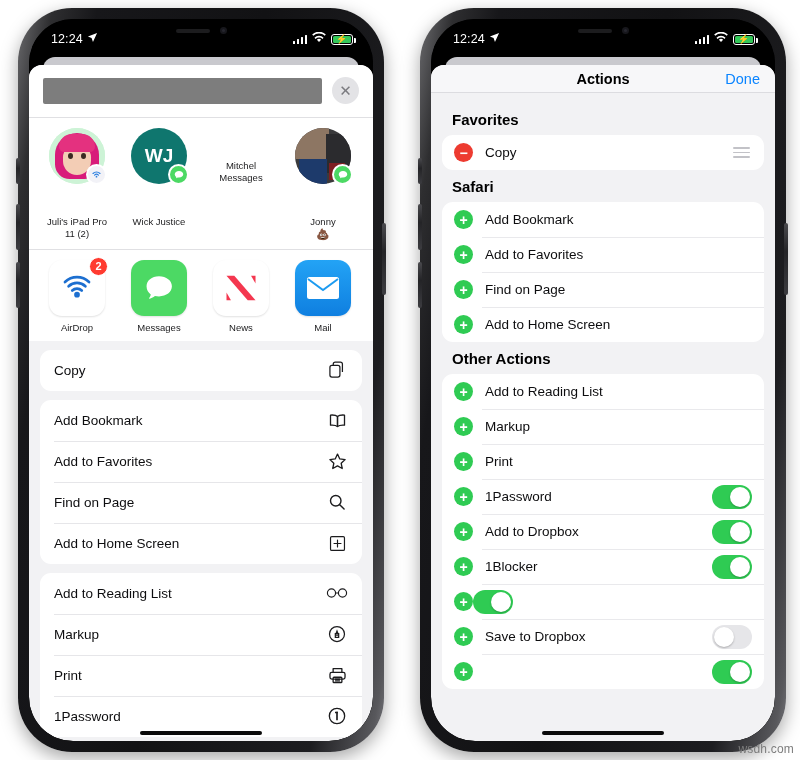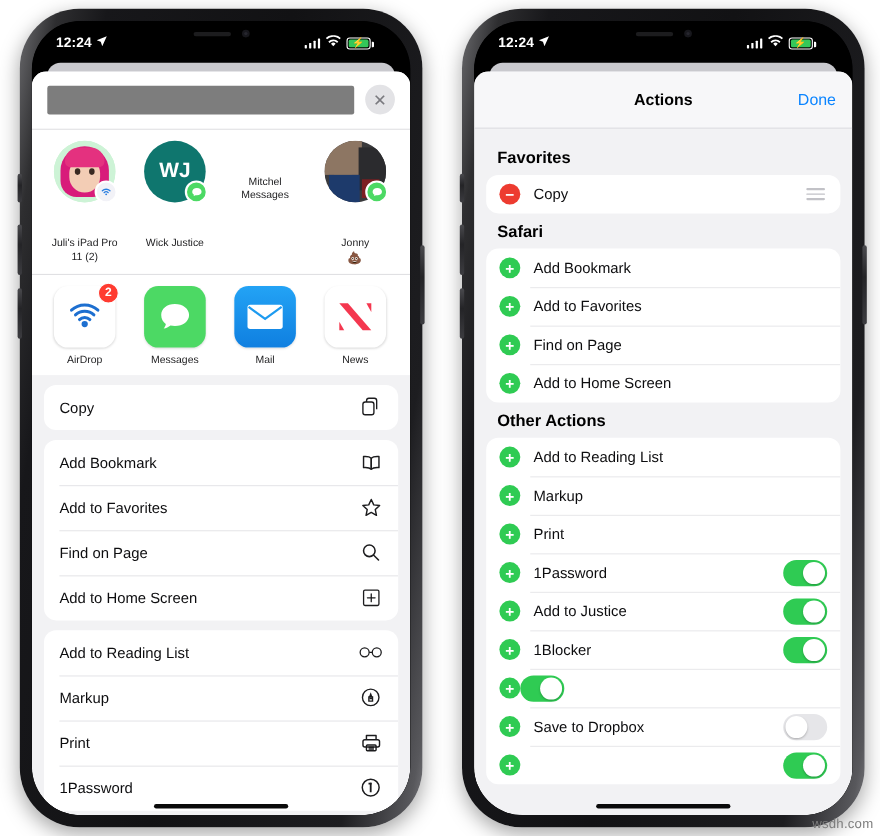--- a/index.html
+++ b/index.html
@@ -51,25 +51,25 @@
     border-bottom-right-radius: 16px;
     z-index: 40;
     display: flex; align-items: center; justify-content: center; gap: 10px;
   }
   .speaker { width: 34px; height: 4px; border-radius: 3px; background: #1c1c1e; }
   .camera  { width: 7px;  height: 7px; border-radius: 50%; background: #17171c; }
   .camera::after { content:''; display:block; width:3px;height:3px;border-radius:50%;background:#26262e;margin:2px auto;}
 
   
   .statusbar {
-    position: absolute; top: 0; left: 0; right: 16px;
+    position: absolute; top: 0; left: 0; right: 0;
     height: 34px; z-index: 30;
     display: flex; align-items: center; justify-content: space-between;
     padding: 6px 20px 0 22px;
-    color: #fff; font-size: 12.5px; font-weight: bold;
+    color: #fff; font-size: 12.5px; font-weight: normal;
   }
   .sb-left { display:flex; align-items:center; gap:4px; letter-spacing:.1px; }
   .loc-arrow { display:inline-block; }
   .sb-right { display:flex; align-items:center; gap:5px; }
   .bars { display:flex; align-items:flex-end; gap:1.5px; height:9px; }
   .bars i { width:2.5px; background:#fff; border-radius:.5px; display:block; }
   .bars i:nth-child(1){height:3px; background:#fff;}
   .bars i:nth-child(2){height:5px;}
   .bars i:nth-child(3){height:7px;}
   .bars i:nth-child(4){height:9px;}
@@ -151,21 +151,21 @@
     padding:0 14px; position:relative;
   }
   .act-row + .act-row::before {
     content:''; position:absolute; left:14px; right:0; top:0; height:.5px; background:#e6e6e9;
   }
   .act-label { font-size:13.5px; color:#0d0d0f; }
   .act-ico { width:22px; height:22px; display:flex;align-items:center;justify-content:center; color:#1c1c1e;}
 
   
   .nav {
-    background:#f7f7f9; height:52px; display:flex; align-items:center;
+    background:#f7f7f9; height:28px; display:flex; align-items:center;
     justify-content:center; position:relative; border-bottom:.5px solid #dcdce0;
   }
   .nav-title { font-size:14.5px; font-weight:bold; color:#000; }
   .nav-done { position:absolute; right:15px; font-size:14.5px; color:#0a84ff; }
   .edit-body { background:#f2f2f4; padding-top:10px; }
   .sec-title {
     font-size:15px; font-weight:bold; color:#000; padding:8px 21px 7px 21px;
   }
   .edit-group { background:#fff; margin:0 11px; border-radius:11px; overflow:hidden; }
   .edit-row {
@@ -358,40 +358,40 @@
                 <div class="app-icon" style="background:#4cd964;">
                   <svg width="36" height="36" viewBox="0 0 24 24">
                       <path d="M12 4.2c4.9 0 8.6 2.9 8.6 6.7 0 3.8-3.7 6.7-8.6 6.7-.9 0-1.8-.1-2.7-.3-1.1.9-2.7 1.7-4.1 1.8.7-.8 1.2-1.8 1.3-2.7-1.7-1.3-2.8-3.2-2.8-5.5 0-3.8 3.4-6.7 8.3-6.7z" fill="#fff"></path>
                     </svg>
                 </div>
               </div>
               <div class="app-name">Messages</div>
             </div>
             <div class="app">
               <div class="app-icon-wrap">
-                <div class="app-icon" style="background:linear-gradient(180deg,#23a3f5,#0f7fe0);">
-                  <svg width="34" height="26" viewBox="0 0 34 24">
-                    <rect x="1" y="1" width="32" height="22" rx="2.5" fill="#fff"></rect>
-                    <path d="M2 3 17 14 32 3" fill="none" stroke="#1d9bf0" stroke-width="2"></path>
-                  </svg>
-                </div>
-              </div>
-              <div class="app-name">Mail</div>
-            </div>
-            <div class="app">
-              <div class="app-icon-wrap">
                 <div class="app-icon" style="background:#fff;">
                   <svg width="38" height="34" viewBox="0 0 34 30">
                     <path d="M4 4 L11 4 L30 26 L23 26 Z" fill="#f4374f"></path>
                     <path d="M26 4 L30 4 L30 11 Z" fill="#f4374f"></path>
                     <path d="M4 19 L4 26 L8 26 Z" fill="#f4374f"></path>
                   </svg>
                 </div>
               </div>
               <div class="app-name">News</div>
+            </div>
+            <div class="app">
+              <div class="app-icon-wrap">
+                <div class="app-icon" style="background:linear-gradient(180deg,#23a3f5,#0f7fe0);">
+                  <svg width="34" height="26" viewBox="0 0 34 24">
+                    <rect x="1" y="1" width="32" height="22" rx="2.5" fill="#fff"></rect>
+                    <path d="M2 3 17 14 32 3" fill="none" stroke="#1d9bf0" stroke-width="2"></path>
+                  </svg>
+                </div>
+              </div>
+              <div class="app-name">Mail</div>
             </div>
             <div class="app">
 
               <div class="app-name">Re</div>
             </div>
           </div>
 
           <div class="act-group">
             <div class="act-row">
               <span class="act-label">Copy</span>
@@ -598,21 +598,21 @@
               </div>
               <div class="edit-row">
                 <span class="circ plus">+</span>
                 <span class="edit-label">1Password</span>
                 <span class="toggle on">
                     <span class="knob"></span>
                   </span>
               </div>
               <div class="edit-row">
                 <span class="circ plus">+</span>
-                <span class="edit-label">Add to Justice</span>
+                <span class="edit-label">Add to Dropbox</span>
                 <span class="toggle on">
                     <span class="knob"></span>
                   </span>
               </div>
               <div class="edit-row">
                 <span class="circ plus">+</span>
                 <span class="edit-label">1Blocker</span>
                 <span class="toggle on">
                     <span class="knob"></span>
                   </span>

